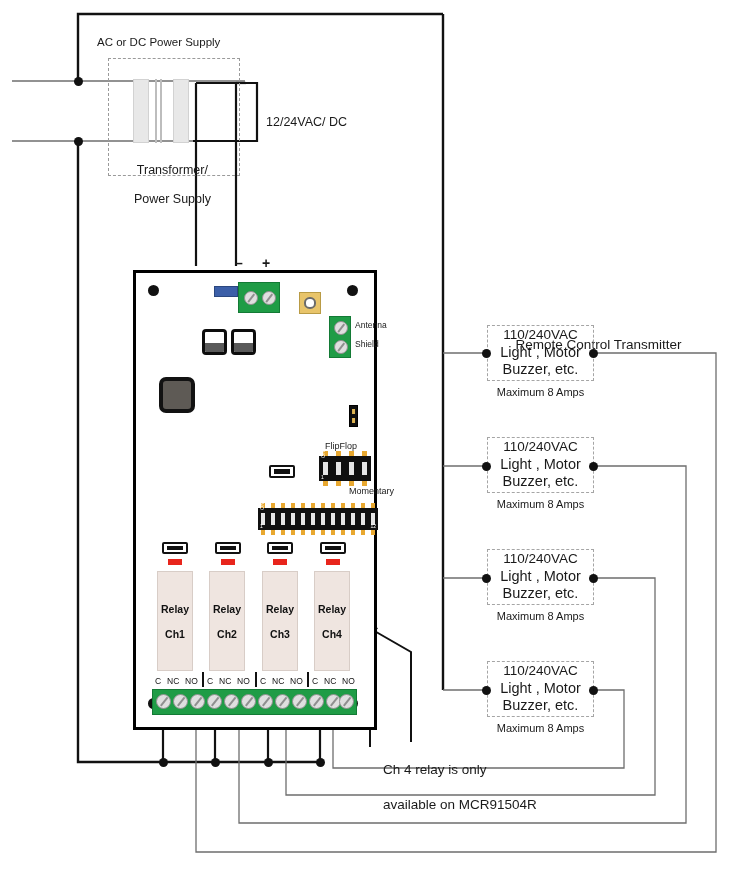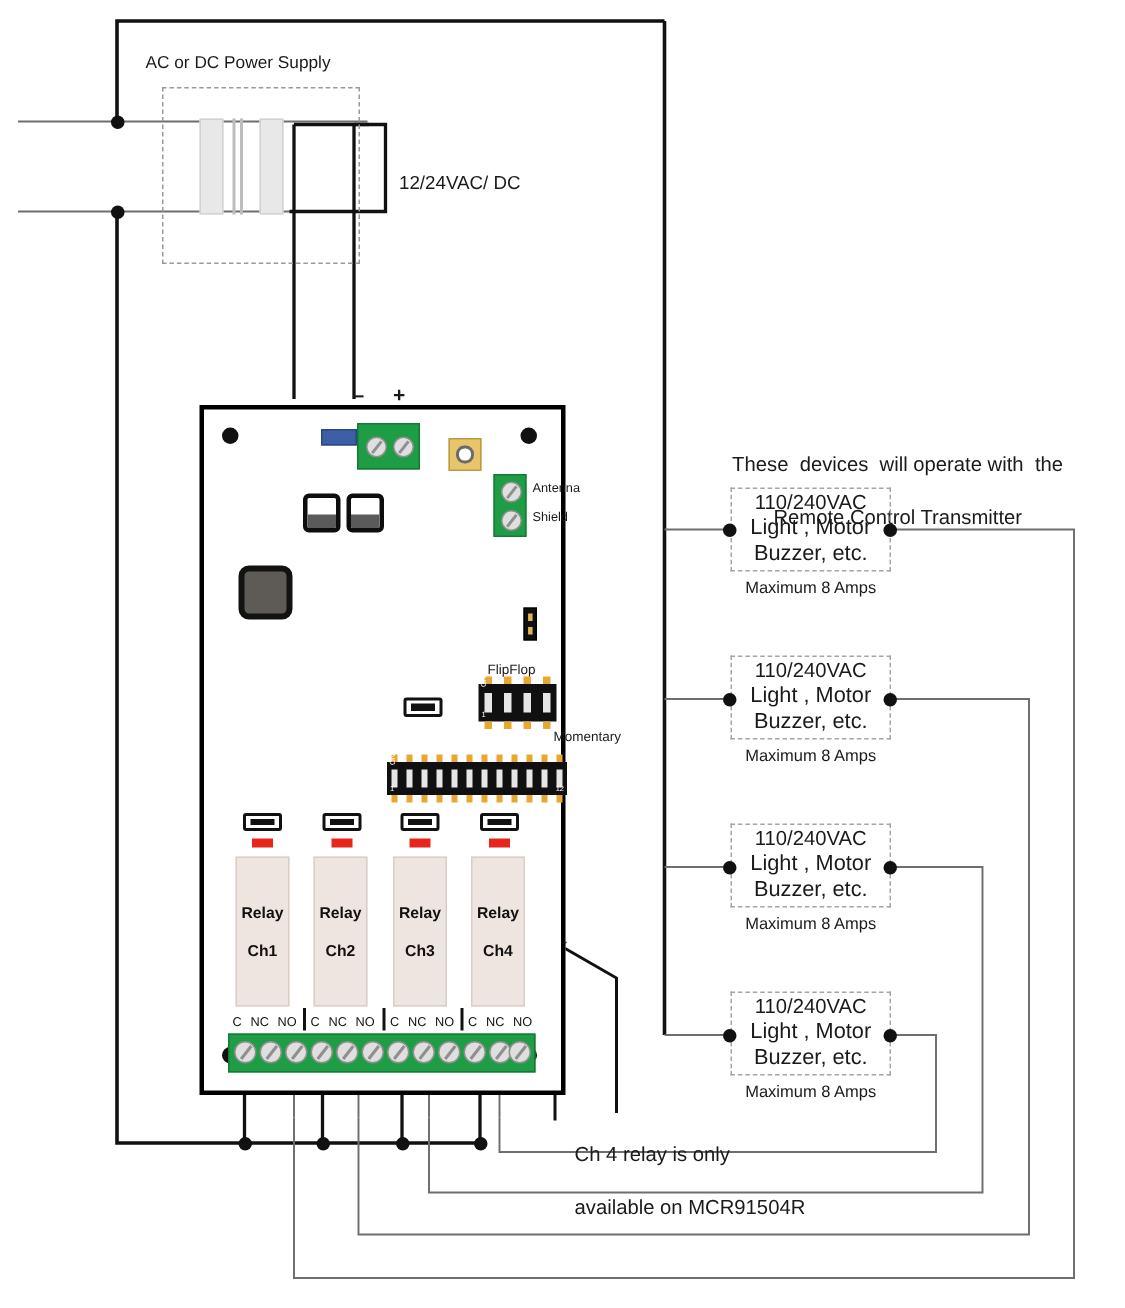--- a/index.html
+++ b/index.html
@@ -131,20 +131,24 @@
 
   <div class="dashbox" style="left:108px;top:58px;width:132px;height:118px;"></div>
   <div class="lbl" style="left:97px;top:36px;font-size:11.5px;">AC or DC Power Supply</div>
 
   <div class="coil" style="left:133px;top:79px;width:16px;height:64px;"></div>
   <div class="coil" style="left:173px;top:79px;width:16px;height:64px;"></div>
   <div style="position:absolute;left:155px;top:79px;width:1.5px;height:64px;background:#bdbdbd;"></div>
   <div style="position:absolute;left:160px;top:79px;width:1.5px;height:64px;background:#bdbdbd;"></div>
 
 
+  <div class="lbl ctr" style="left:120px;top:148px;font-size:12.5px;">
+    <span>Transformer/</span><br>
+    <span>Power Supply</span>
+  </div>
 
   <div class="lbl" style="left:266px;top:115px;font-size:12.5px;">12/24VAC/ DC</div>
 
   <div class="lbl" style="left:235px;top:255px;font-size:14px;font-weight:bold;">–</div>
   <div class="lbl" style="left:262px;top:255px;font-size:14px;font-weight:bold;">+</div>
 
   <div id="pcb">
 
     <div class="mount" style="left:12px;top:12px;"></div>
     <div class="mount" style="left:211px;top:12px;"></div>
@@ -199,21 +203,21 @@
         </div>
       <div class="pins" style="bottom:-5px;height:5px;">
           <span style="width:5px;height:5px;"></span>
           <span style="width:5px;height:5px;"></span>
           <span style="width:5px;height:5px;"></span>
           <span style="width:5px;height:5px;"></span>
         </div>
       <div class="dipnum" style="left:2px;top:2px;transform:rotate(-90deg);transform-origin:left top;">ON</div>
       <div class="dipnum" style="left:2px;bottom:1px;">1</div>
     </div>
-    <div class="lbl" style="left:193px;top:213px;font-size:9px;padding-left:40px;">Momentary</div>
+    <div class="lbl" style="left:173px;top:213px;font-size:9px;padding-left:40px;">Momentary</div>
 
     <div class="dip" style="left:122px;top:235px;width:120px;height:22px;">
       <div class="pins" style="top:-5px;height:5px;">
         <span style="width:4px;height:5px;"></span>
           <span style="width:4px;height:5px;"></span>
           <span style="width:4px;height:5px;"></span>
         <span style="width:4px;height:5px;"></span>
           <span style="width:4px;height:5px;"></span>
           <span style="width:4px;height:5px;"></span>
         <span style="width:4px;height:5px;"></span>
@@ -318,21 +322,21 @@
       <div class="screw" style="left:105px;top:4px;width:15px;height:15px;"></div>
       <div class="screw" style="left:122px;top:4px;width:15px;height:15px;"></div>
       <div class="screw" style="left:139px;top:4px;width:15px;height:15px;"></div>
       <div class="screw" style="left:156px;top:4px;width:15px;height:15px;"></div>
       <div class="screw" style="left:173px;top:4px;width:15px;height:15px;"></div>
       <div class="screw" style="left:186px;top:4px;width:15px;height:15px;"></div>
     </div>
   </div>
 
   <div class="lbl ctr" style="left:446px;top:283px;width:290px;font-size:13.5px;line-height:1.32;">
-    <span>These  devices  will operate with  the</span><br>
+    <br>
     <span>Remote Control Transmitter</span>
   </div>
 
   <div class="devbox" style="left:487px;top:325px;width:107px;height:56px;">
     <div class="l1">110/240VAC</div>
     <div class="l2">Light , Motor</div>
     <div class="l3">Buzzer, etc.</div>
   </div>
   <div class="node" style="left:482px;top:348.5px;"></div>
   <div class="node" style="left:589px;top:348.5px;"></div>

